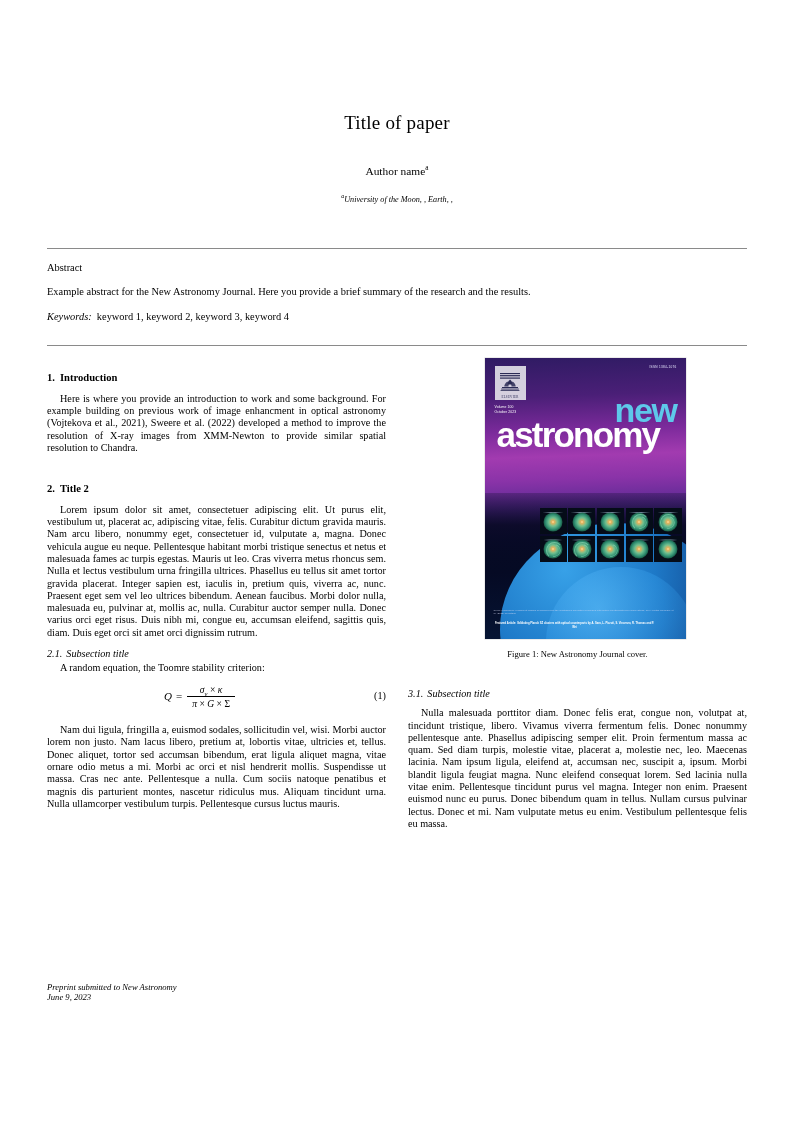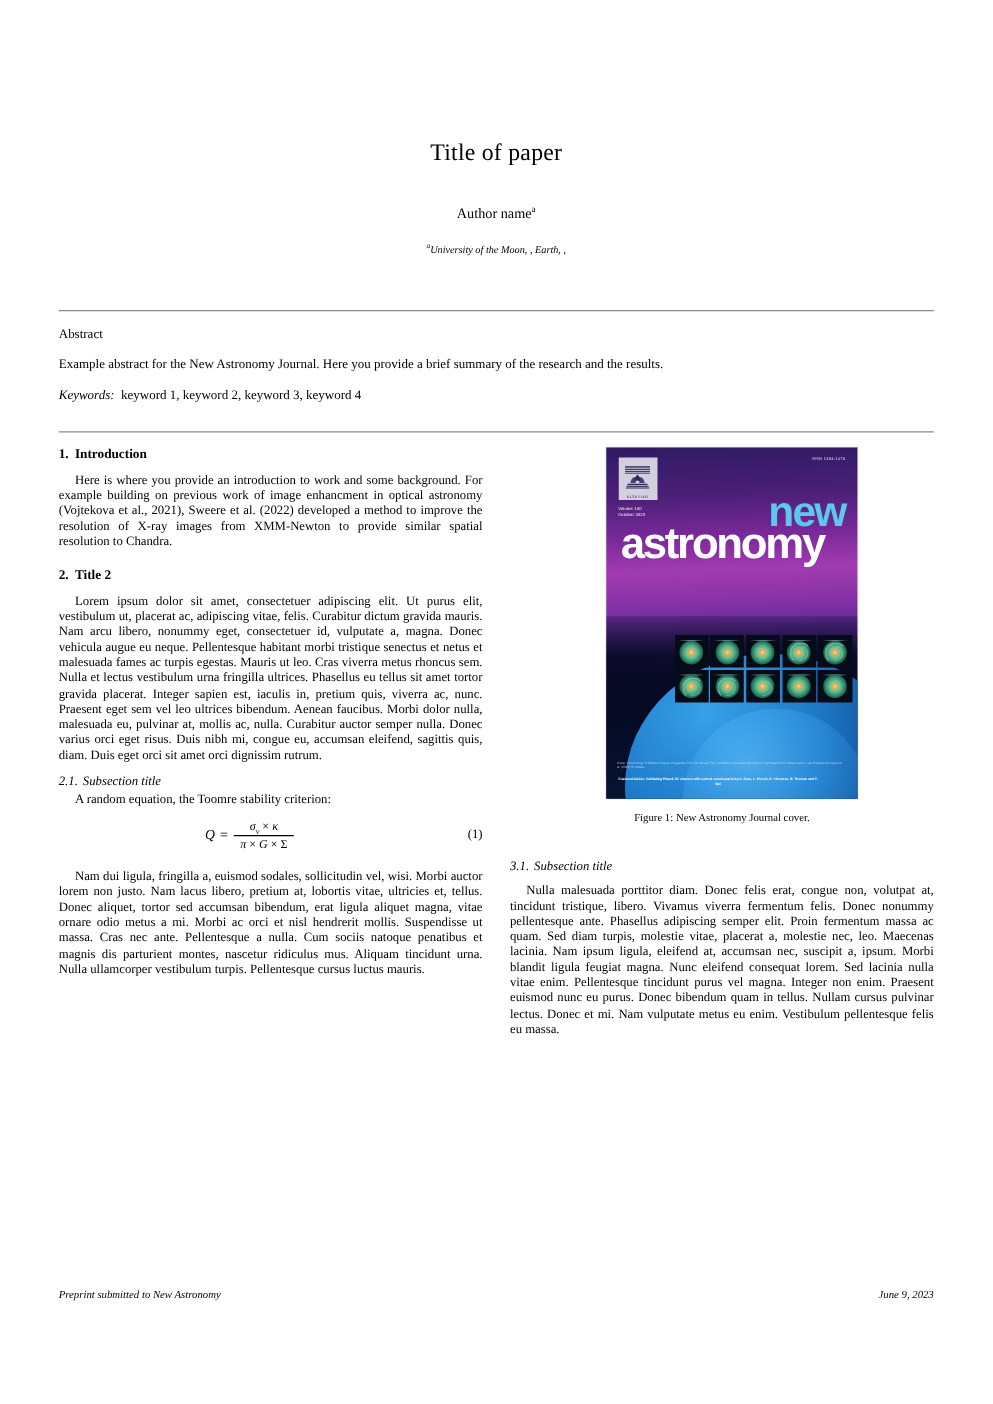--- a/index.html
+++ b/index.html
@@ -100,21 +100,21 @@
     font-size: 10.2px;
     line-height: 1.205;
     text-align: justify;
   }
   .col-left  { left: 47px; }
   .col-right { left: 408px; }
 
   h2.sec {
     font-size: 10.6px;
     font-weight: bold;
-    margin: 0 0 8px 0;
+    margin: 14px 0 8px 0;
     text-align: left;
   }
   h2.sec .num { margin-right: 5px; }
   h3.subsec {
     font-size: 10.2px;
     font-weight: normal;
     font-style: italic;
     margin: 0 0 2px 0;
     text-align: left;
   }
@@ -386,26 +386,27 @@
     margin-top: 10px;
     font-size: 8.6px;
     text-align: center;
     line-height: 1.25;
   }
 
   
   .footer {
     position: absolute;
     left: 47px;
-    top: 1030px;
+    top: 982px;
     width: 700px;
     display: flex;
     justify-content: space-between;
     font-size: 8.6px;
     font-style: italic;
+    flex-direction: column;
   }
 </style>
 </head>
 <body>
 
 <div class="page">
 
   <div class="titleblock">
     <h1 class="paper-title">Title of paper</h1>
     <div class="author-line">

